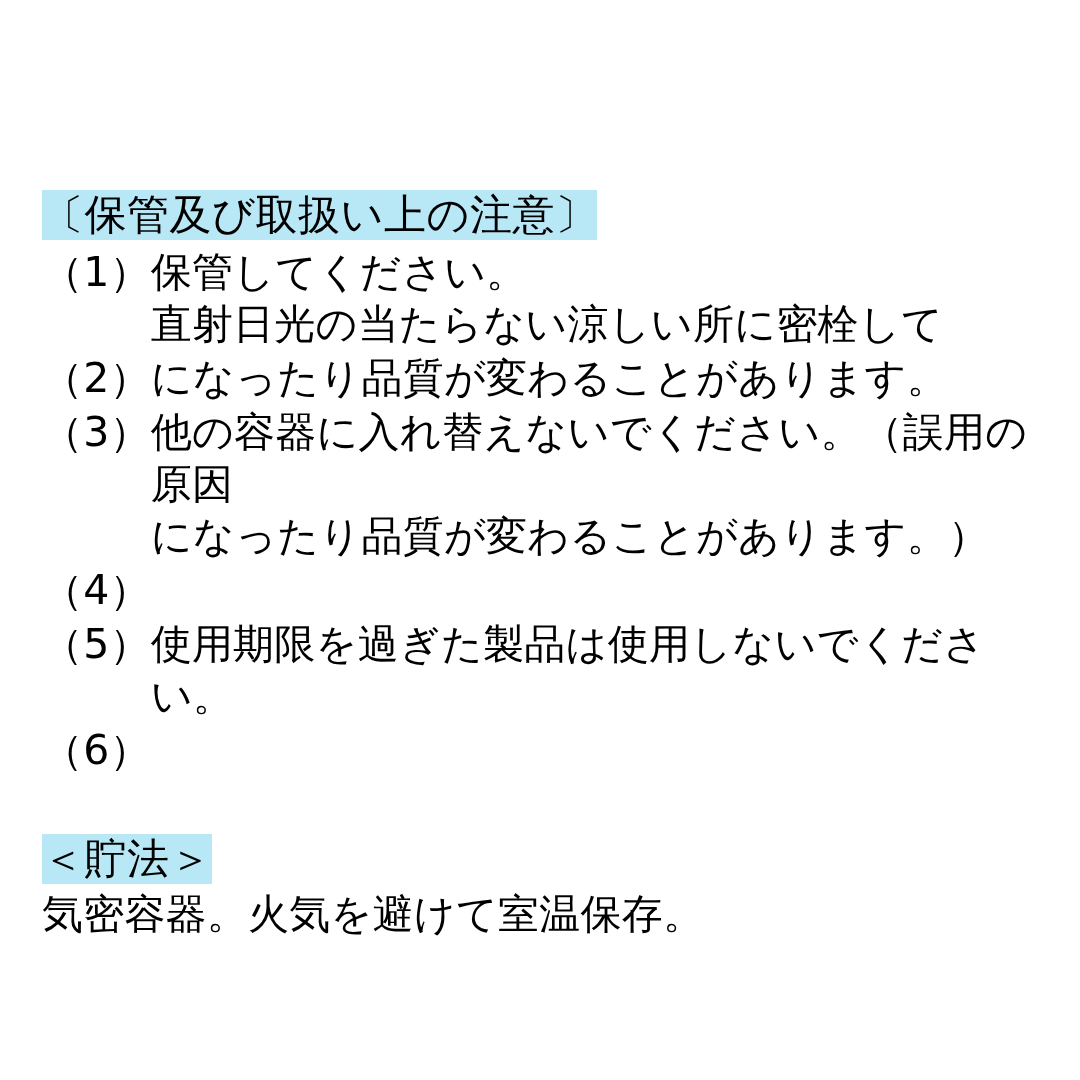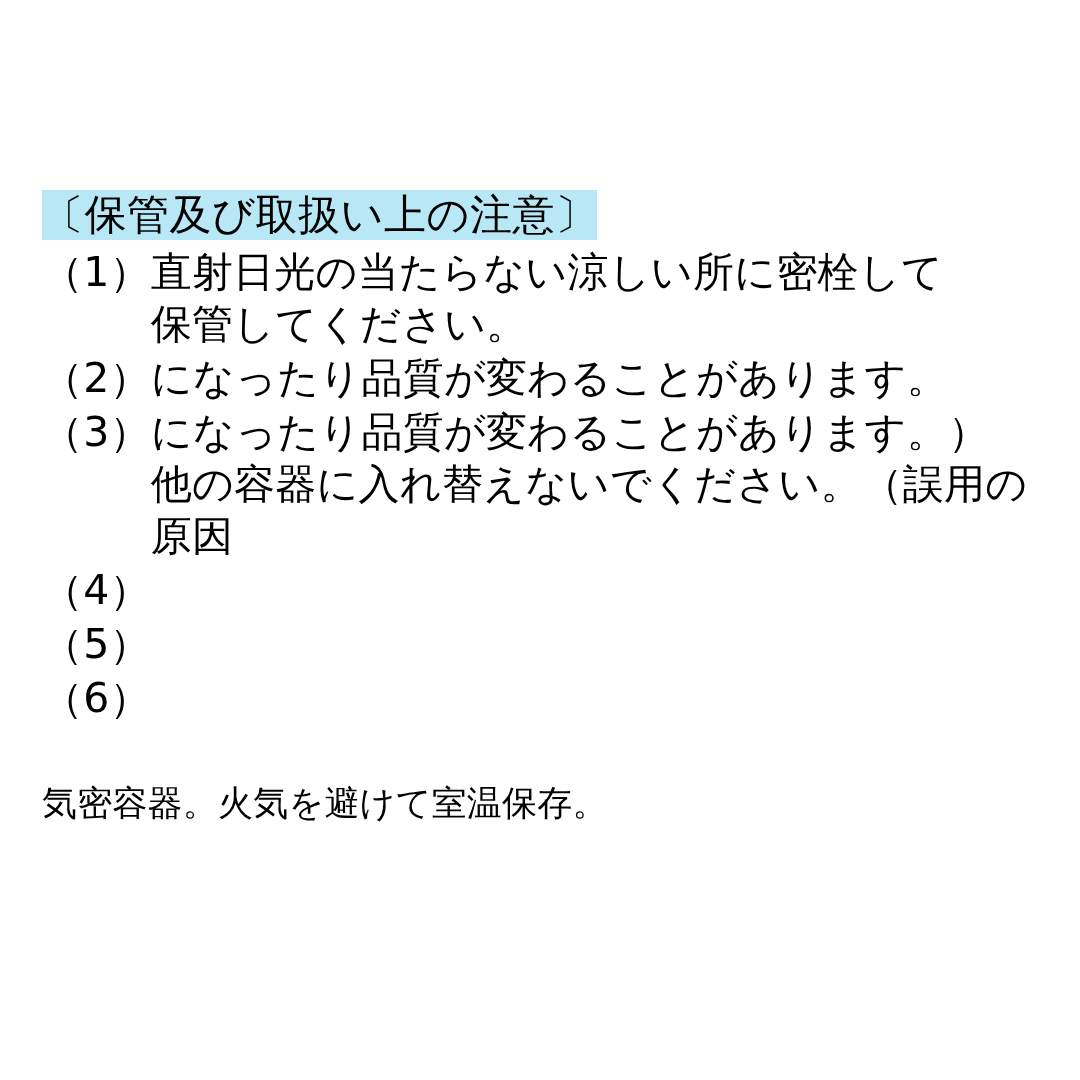--- a/index.html
+++ b/index.html
@@ -52,72 +52,76 @@
   .item-text {
     flex: 1 1 auto;
   }
   .item-text .cont {
     display: block;
   }
   .storage {
     margin-top: 58px;
   }
   .storage-body {
-    font-size: 35px;
+    font-size: 41px;
     line-height: 1.27;
     letter-spacing: 0.2px;
-    margin-top: 20px;
+    margin-top: 4px;
     font-family: Liberation Serif, serif;
   }
 </style>
 </head>
 <body>
 
 <div class="page">
 
   <div class="section">
     <div class="heading">〔保管及び取扱い上の注意〕</div>
 
     <ul class="list">
 
       <li class="list-item">
         <span class="marker">（1）</span>
         <span class="item-text">
+          <span class="cont">保管してください。</span>
           <span class="cont">直射日光の当たらない涼しい所に密栓して</span>
-          <span class="cont">保管してください。</span>
         </span>
       </li>
 
       <li class="list-item">
         <span class="marker">（2）</span>
         <span class="item-text">
           <span class="cont">になったり品質が変わることがあります。</span>
         </span>
       </li>
 
       <li class="list-item">
         <span class="marker">（3）</span>
         <span class="item-text">
+          <span class="cont">他の容器に入れ替えないでください。（誤用の原因</span>
           <span class="cont">になったり品質が変わることがあります。）</span>
-          <span class="cont">他の容器に入れ替えないでください。（誤用の原因</span>
         </span>
       </li>
 
       <li class="list-item">
         <span class="marker">（4）</span>
       </li>
 
       <li class="list-item">
         <span class="marker">（5）</span>
+        <span class="item-text">
+          <span class="cont">使用期限を過ぎた製品は使用しないでください。</span>
+        </span>
       </li>
 
       <li class="list-item">
         <span class="marker">（6）</span>
       </li>
 
     </ul>
   </div>
 
   <div class="section storage">
+    <div class="heading">＜貯法＞</div>
     <div class="storage-body">気密容器。火気を避けて室温保存。</div>
   </div>
 
 </div>
 
 </body></html>

